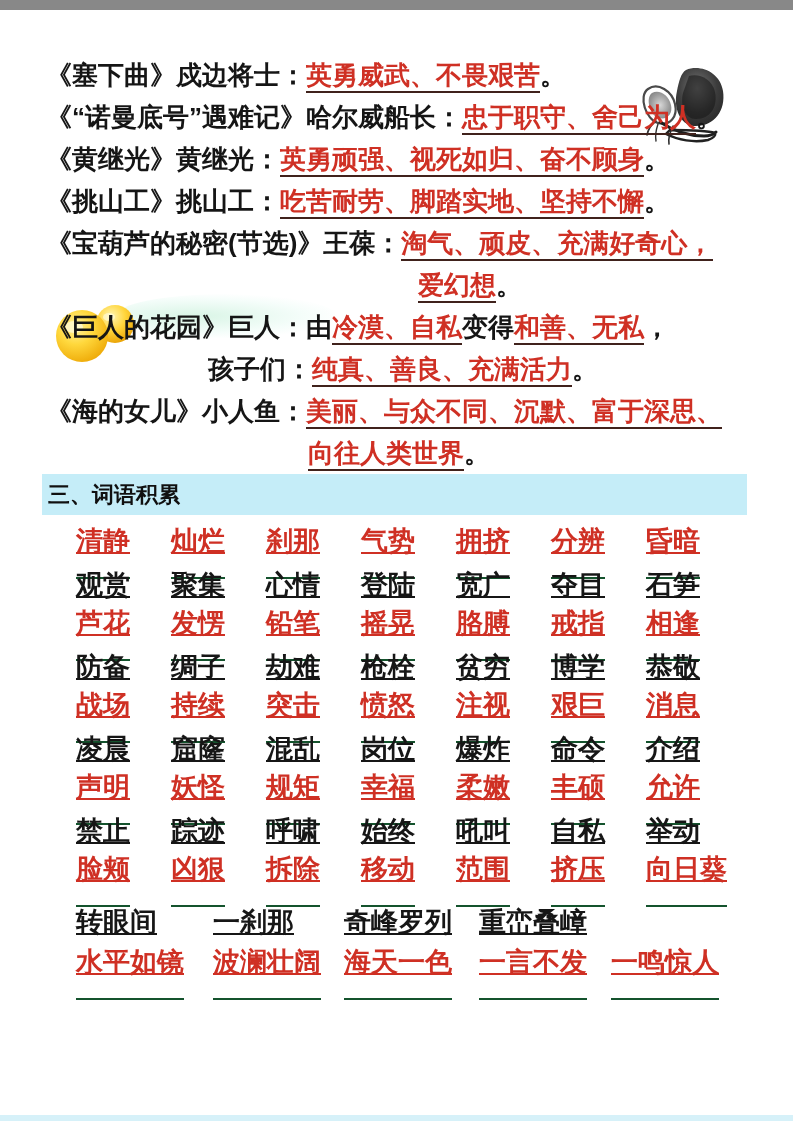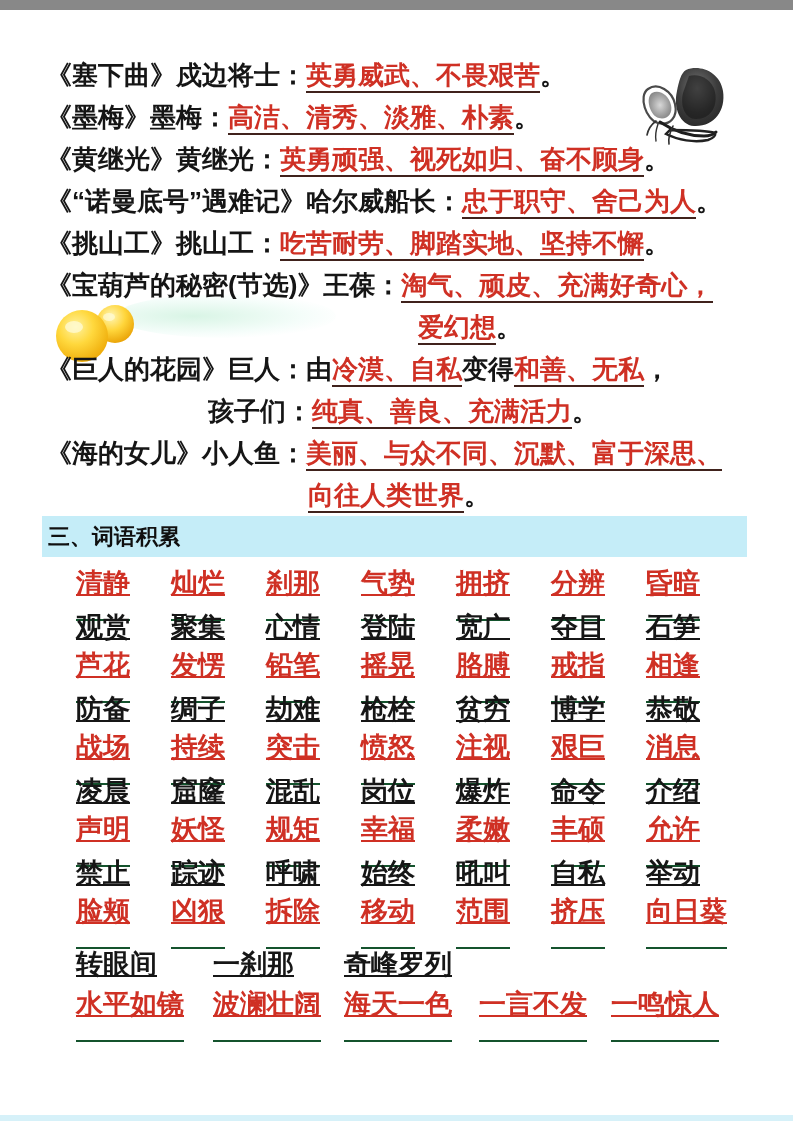--- a/index.html
+++ b/index.html
@@ -90,23 +90,22 @@
       <circle cx="30" cy="33" r="26" fill="url(#gold1)"></circle>
       <ellipse cx="22" cy="24" rx="9" ry="6" fill="#fffbd8" opacity="0.75"></ellipse>
       <ellipse cx="57" cy="14" rx="6" ry="4" fill="#fffbd8" opacity="0.7"></ellipse>
     </svg>
   </div>
 
   <div class="content">
 
     <div>
         <div class="note-line"><span class="seg-k">《塞下曲》戍边将士：</span><span class="seg-r">英勇威武、不畏艰苦</span><span class="seg-k">。</span></div>
-        <div class="note-line"><span class="seg-k">《墨梅》墨梅：</span><span class="seg-r">高洁、清秀、淡雅、朴素</span><span class="seg-k">。</span></div>
+        <div class="note-line"><span class="seg-k">《“诺曼底号”遇难记》哈尔威船长：</span><span class="seg-r">忠于职守、舍己为人</span><span class="seg-k">。</span></div>
         <div class="note-line"><span class="seg-k">《黄继光》黄继光：</span><span class="seg-r">英勇顽强、视死如归、奋不顾身</span><span class="seg-k">。</span></div>
-        <div class="note-line"><span class="seg-k">《“诺曼底号”遇难记》哈尔威船长：</span><span class="seg-r">忠于职守、舍己为人</span><span class="seg-k">。</span></div>
         <div class="note-line"><span class="seg-k">《挑山工》挑山工：</span><span class="seg-r">吃苦耐劳、脚踏实地、坚持不懈</span><span class="seg-k">。</span></div>
         <div class="note-line"><span class="seg-k">《宝葫芦的秘密(节选)》王葆：</span><span class="seg-r">淘气、顽皮、充满好奇心，</span></div>
         <div class="note-line" style="margin-left: 372px;"><span class="seg-r">爱幻想</span><span class="seg-k">。</span></div>
         <div class="note-line"><span class="seg-k">《巨人的花园》巨人：由</span><span class="seg-r">冷漠、自私</span><span class="seg-k">变得</span><span class="seg-r">和善、无私</span><span class="seg-k">，</span></div>
         <div class="note-line" style="margin-left: 162px;"><span class="seg-k">孩子们：</span><span class="seg-r">纯真、善良、充满活力</span><span class="seg-k">。</span></div>
         <div class="note-line"><span class="seg-k">《海的女儿》小人鱼：</span><span class="seg-r">美丽、与众不同、沉默、富于深思、</span></div>
         <div class="note-line" style="margin-left: 262px;"><span class="seg-r">向往人类世界</span><span class="seg-k">。</span></div>
       </div>
 
     <div class="section-bar">
@@ -194,20 +193,21 @@
           <span class="word r">挤压</span>
           <span class="word r">向日葵</span>
         </div>
       </div>
 
     <div class="word-grid grid4">
         <div class="word-row">
           <span class="word k">转眼间</span>
           <span class="word k">一刹那</span>
           <span class="word k">奇峰罗列</span>
+          <span class="word k">重峦叠嶂</span>
         </div>
         <div class="word-row">
           <span class="word r">水平如镜</span>
           <span class="word r">波澜壮阔</span>
           <span class="word r">海天一色</span>
           <span class="word r">一言不发</span>
           <span class="word r">一鸣惊人</span>
         </div>
       </div>
 

